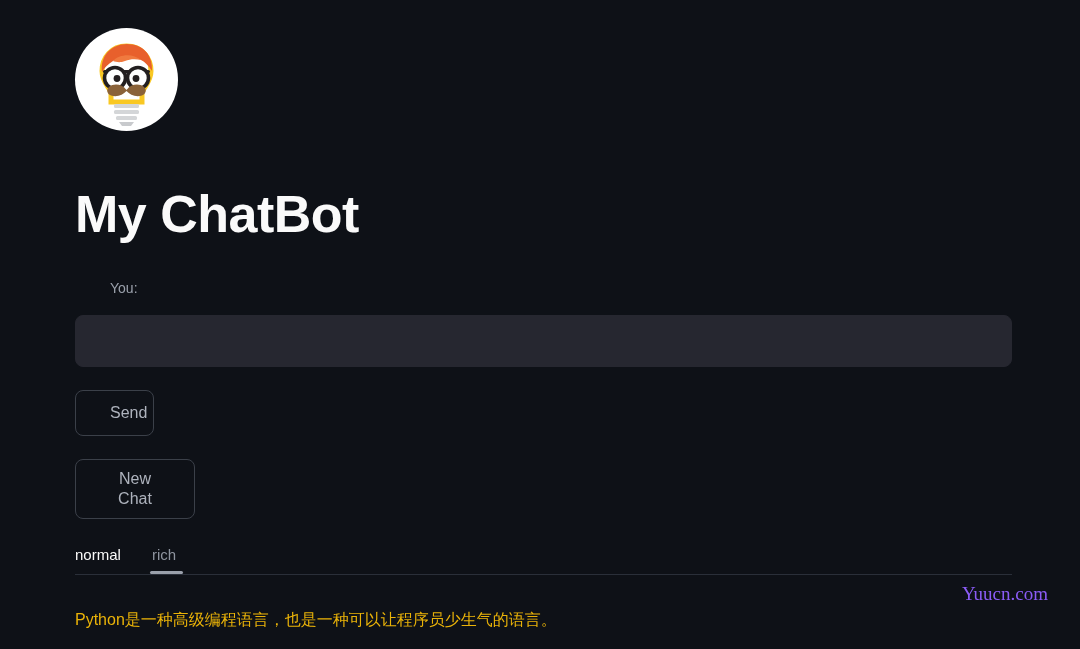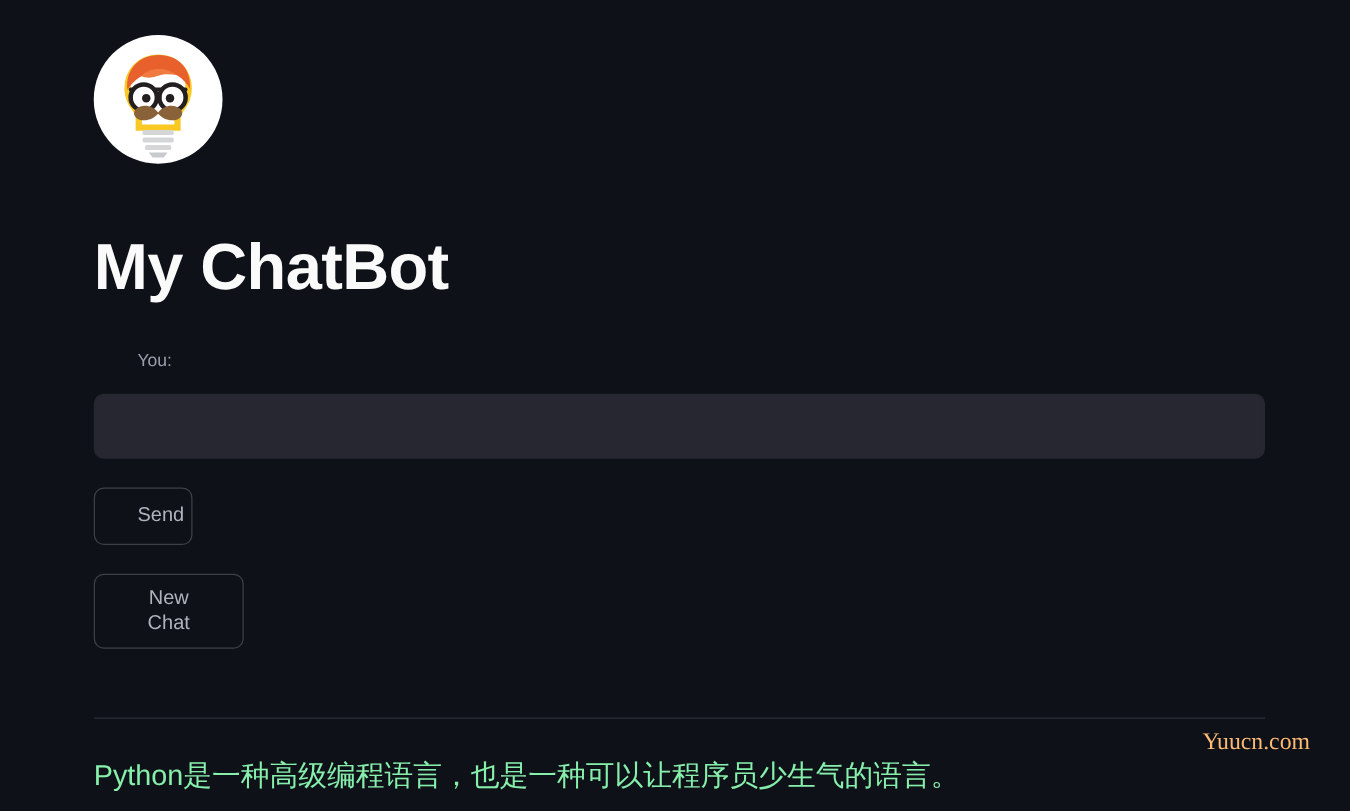--- a/index.html
+++ b/index.html
@@ -157,34 +157,34 @@
     height: 1px;
     background: #2a2f39;
   }
 
   
   .response {
     position: absolute;
     left: 75px;
     top: 606px;
     width: 937px;
-    font-size: 23px;
+    font-size: 16px;
     line-height: 28px;
-    color: #86efac;
+    color: #eab308;
   }
 
   
   .watermark {
     position: absolute;
     left: 962px;
     top: 583px;
     font-family: "Liberation Serif", serif;
     font-size: 19px;
     line-height: 22px;
-    color: #fdba74;
+    color: #8b5cf6;
     white-space: nowrap;
   }
 </style>
 </head>
 <body>
 
 <div class="app">
 
   <div class="logo-wrap">
     <div class="logo-circle">
@@ -214,19 +214,24 @@
 
   <h1 class="title">My ChatBot</h1>
 
   <div class="field-label">You:</div>
 
   <textarea class="chat-input" placeholder="" style=""></textarea>
 
   <button class="btn btn-send">Send</button>
   <button class="btn btn-newchat">New Chat</button>
 
+  <div class="tabs">
+    <div class="tab tab-normal">normal</div>
+    <div class="tab tab-rich">rich</div>
+    <div class="tab-underline"></div>
+  </div>
   <div class="tabs-divider"></div>
 
   <div class="response">Python是一种高级编程语言，也是一种可以让程序员少生气的语言。</div>
 
   <div class="watermark">Yuucn.com</div>
 
 </div>
 
 </body></html>

